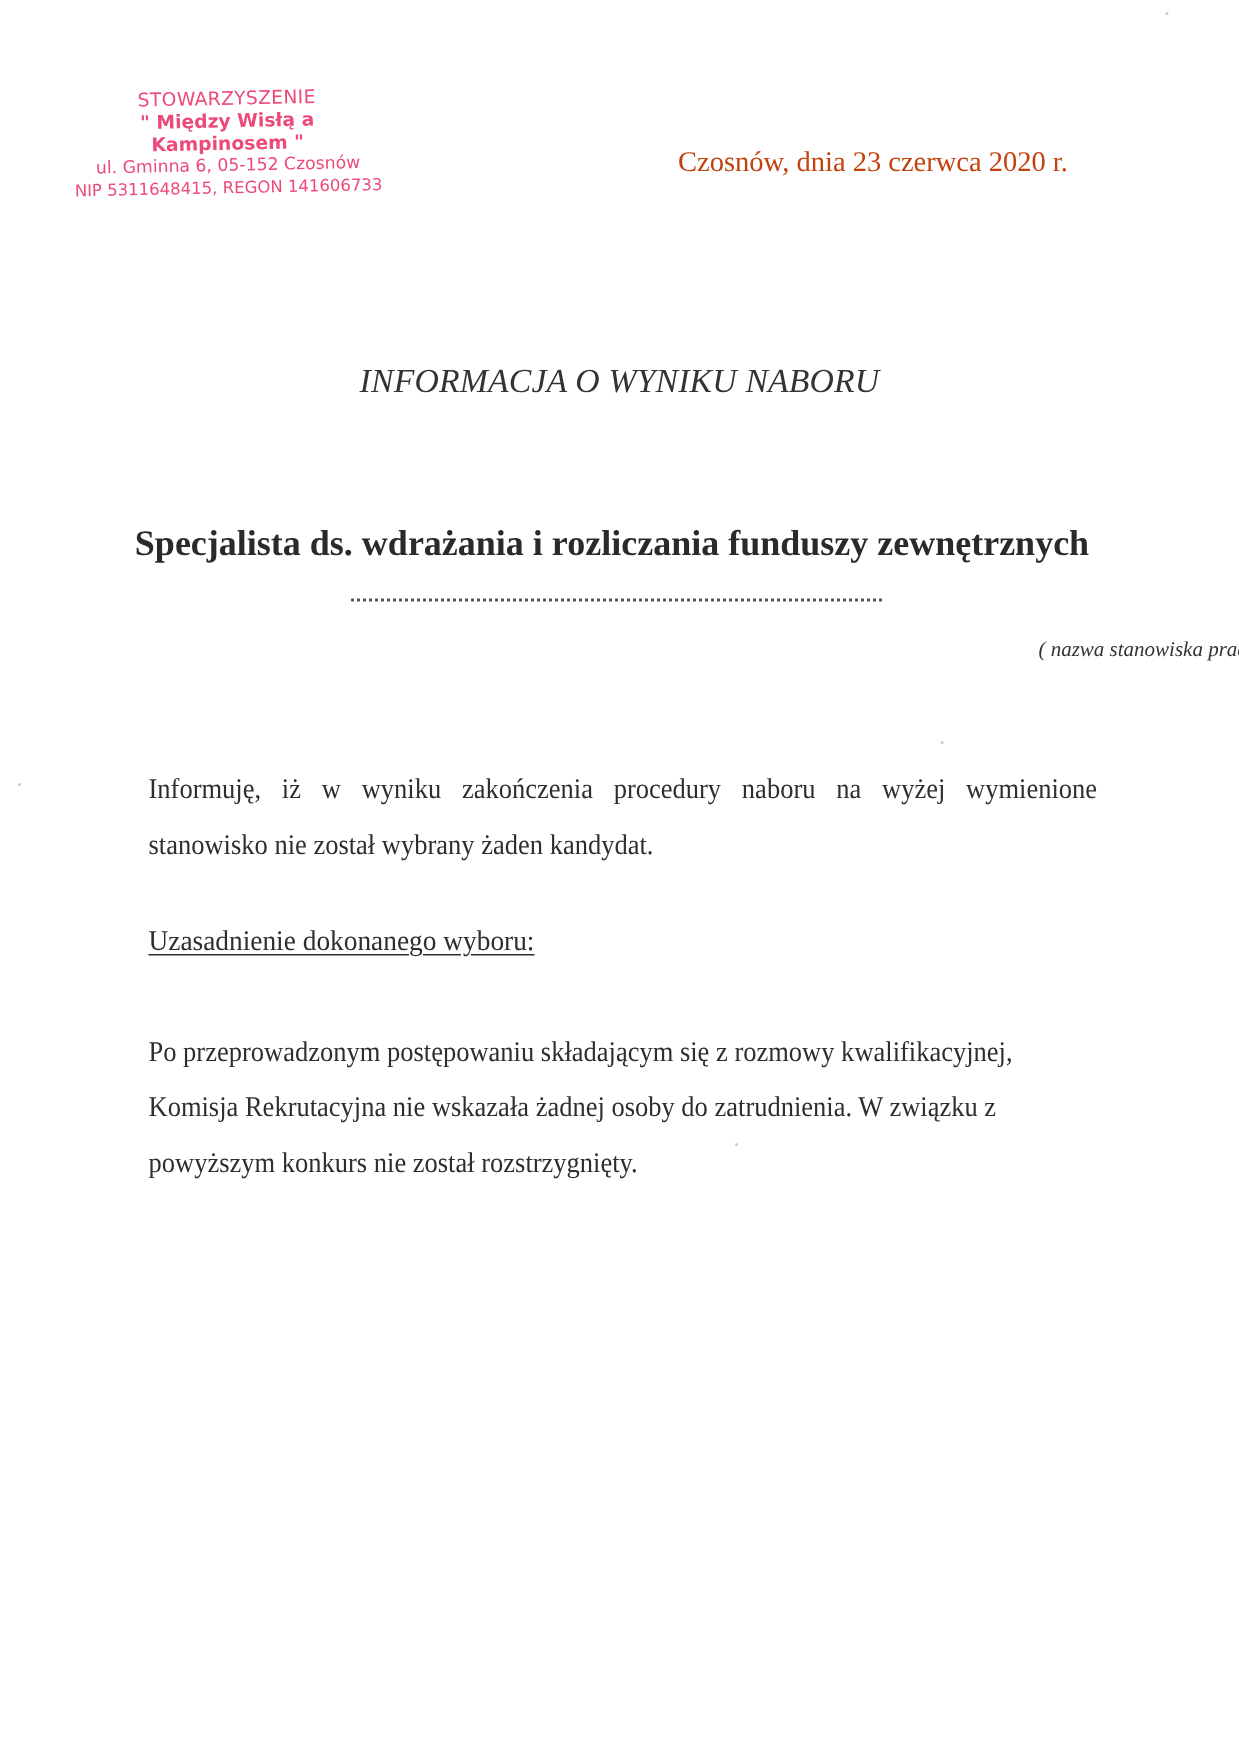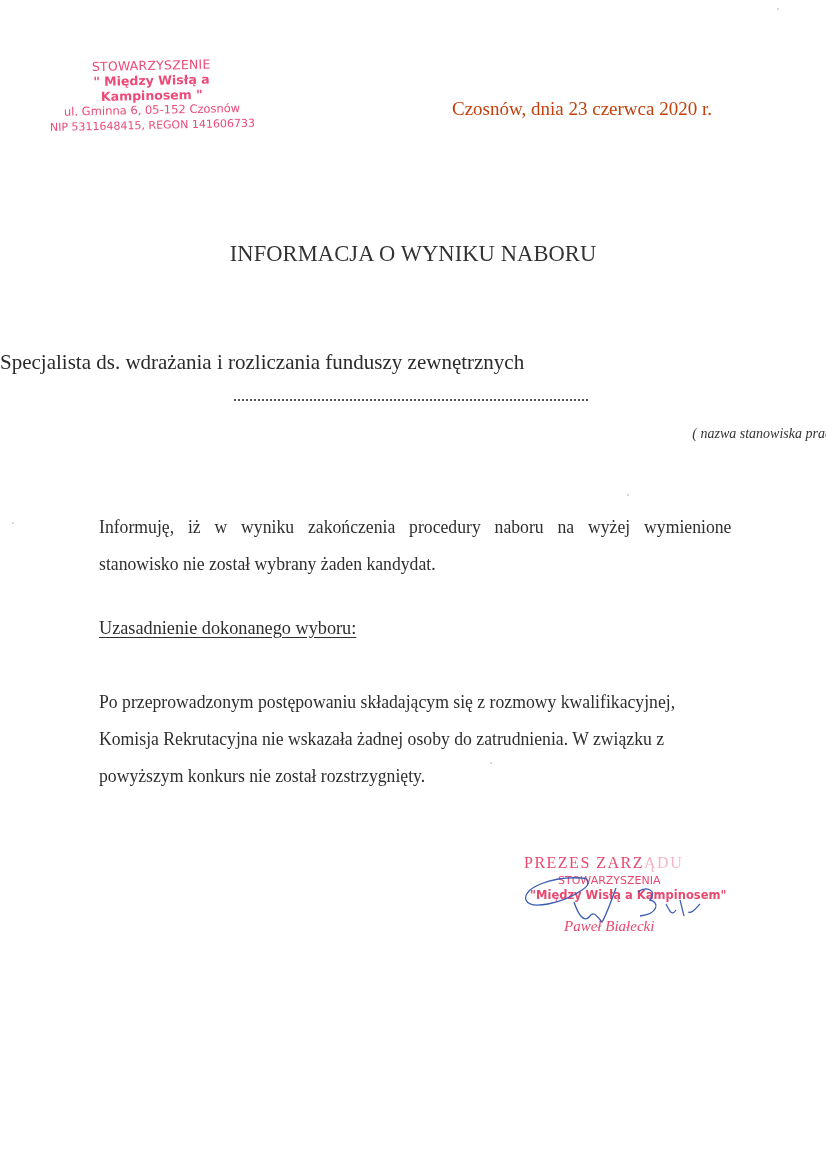--- a/index.html
+++ b/index.html
@@ -51,29 +51,31 @@
 
     .doc-title {
       position: absolute;
       left: 0;
       width: 826px;
       top: 241px;
       text-align: center;
       font-size: 22.5px;
       color: #333333;
       letter-spacing: 0.1px;
+      font-style: italic;
     }
 
     .position-name {
       position: absolute;
       left: 0;
       width: 816px;
       top: 350px;
-      font-size: 21px;
-      font-weight: normal;
+      text-align: center;
+      font-size: 24px;
+      font-weight: bold;
       color: #2a2a2a;
     }
     .dotted-line {
       position: absolute;
       left: 234px;
       top: 397px;
       width: 354px;
       height: 2px;
       border-bottom: 2px dotted #555555;
     }
@@ -209,31 +211,18 @@
   </div>
 
   <div class="justif-heading">Uzasadnienie dokonanego wyboru:</div>
 
   <div class="para para-2">
     <span>Po przeprowadzonym postępowaniu składającym się z rozmowy kwalifikacyjnej,</span>
     <span>Komisja Rekrutacyjna nie wskazała żadnej osoby do zatrudnienia. W związku z</span>
     <span>powyższym konkurs nie został rozstrzygnięty.</span>
   </div>
 
-  <div class="sig-block">
-    <div class="sig-title"><span>PREZES ZARZ</span><span class="fade">ĄDU</span></div>
-    <div class="sig-org-1">STOWARZYSZENIA</div>
-    <div class="sig-org-2">"Między Wisłą a Kampinosem"</div>
-    <div class="sig-name">Paweł Białecki</div>
-    <svg class="sig-scribble" viewBox="0 0 200 100">
-      <path d="M70 30 C 40 28, 10 40, 14 52 C 18 62, 50 56, 70 42 C 80 36, 76 30, 70 30" fill="none" stroke="#3b5bb5" stroke-width="1.3"></path>
-      <path d="M62 54 C 66 66, 72 76, 78 68 C 82 62, 86 70, 90 74 C 94 68, 98 56, 104 40" fill="none" stroke="#3b5bb5" stroke-width="1.3"></path>
-      <path d="M126 44 C 134 38, 146 42, 138 52 C 148 54, 146 66, 128 68" fill="none" stroke="#3b5bb5" stroke-width="1.3"></path>
-      <path d="M154 56 C 158 64, 160 68, 164 62" fill="none" stroke="#3b5bb5" stroke-width="1.2"></path>
-      <path d="M168 52 L 172 68 M 176 64 C 180 66, 184 60, 188 56" fill="none" stroke="#3b5bb5" stroke-width="1.2"></path>
-    </svg>
-  </div>
 
   <div class="speck" style="left:777px; top:8px;"></div>
   <div class="speck" style="left:12px; top:522px;"></div>
   <div class="speck" style="left:627px; top:494px;"></div>
   <div class="speck" style="left:490px; top:762px;"></div>
 </div>
 
 </body></html>

